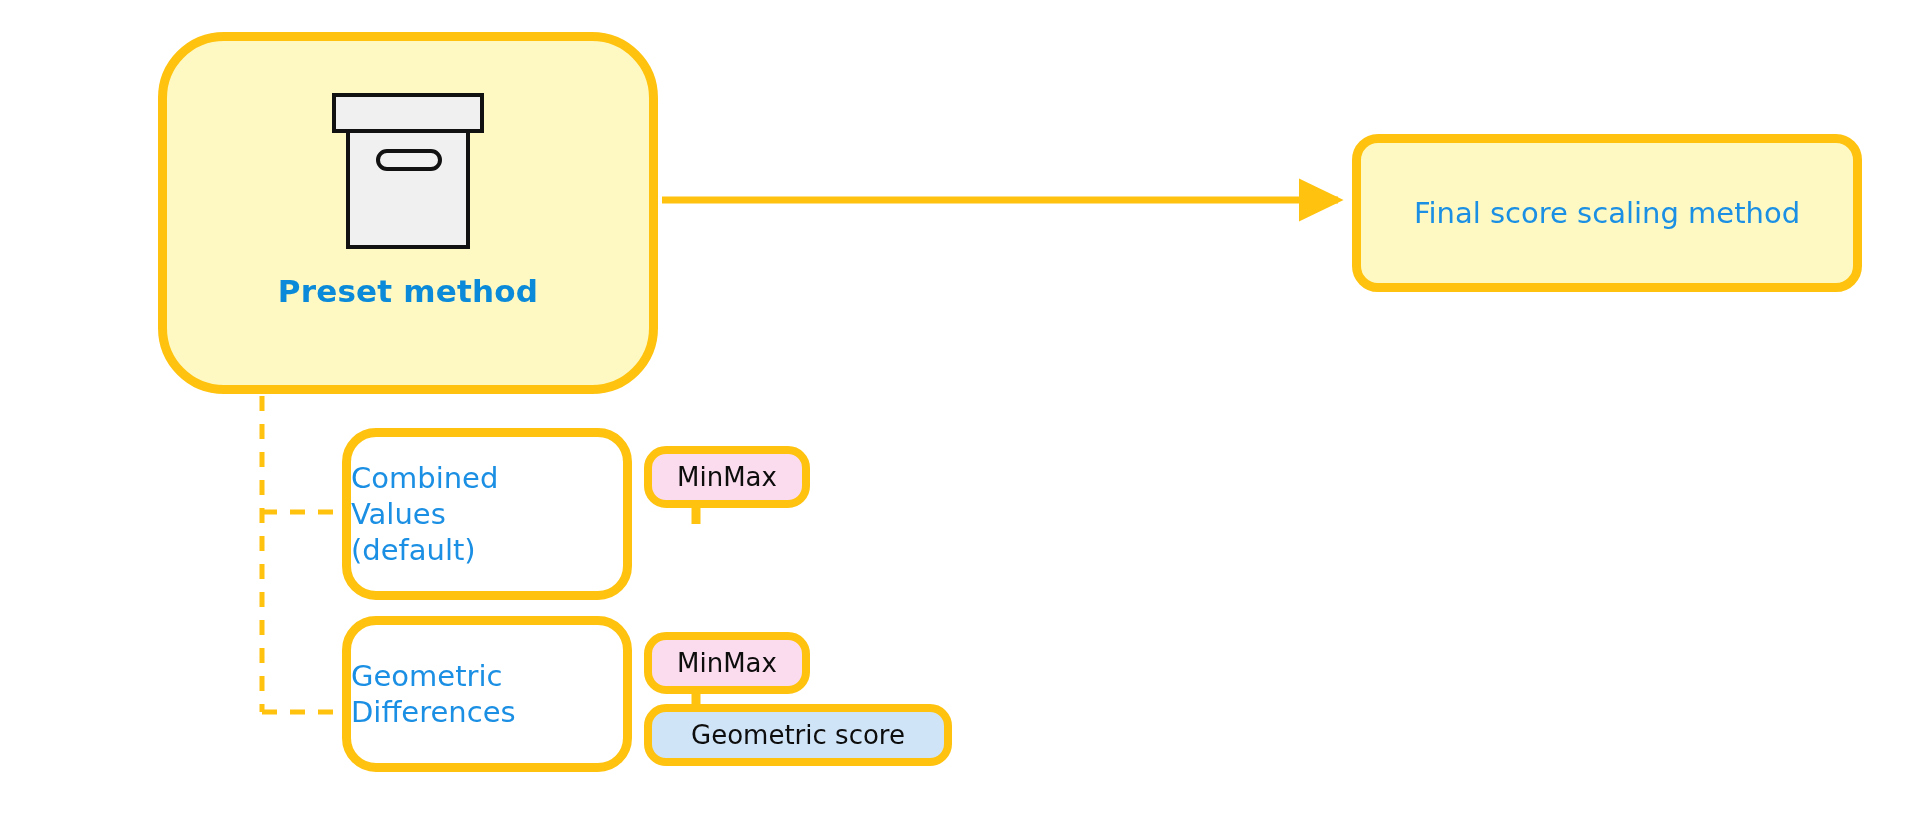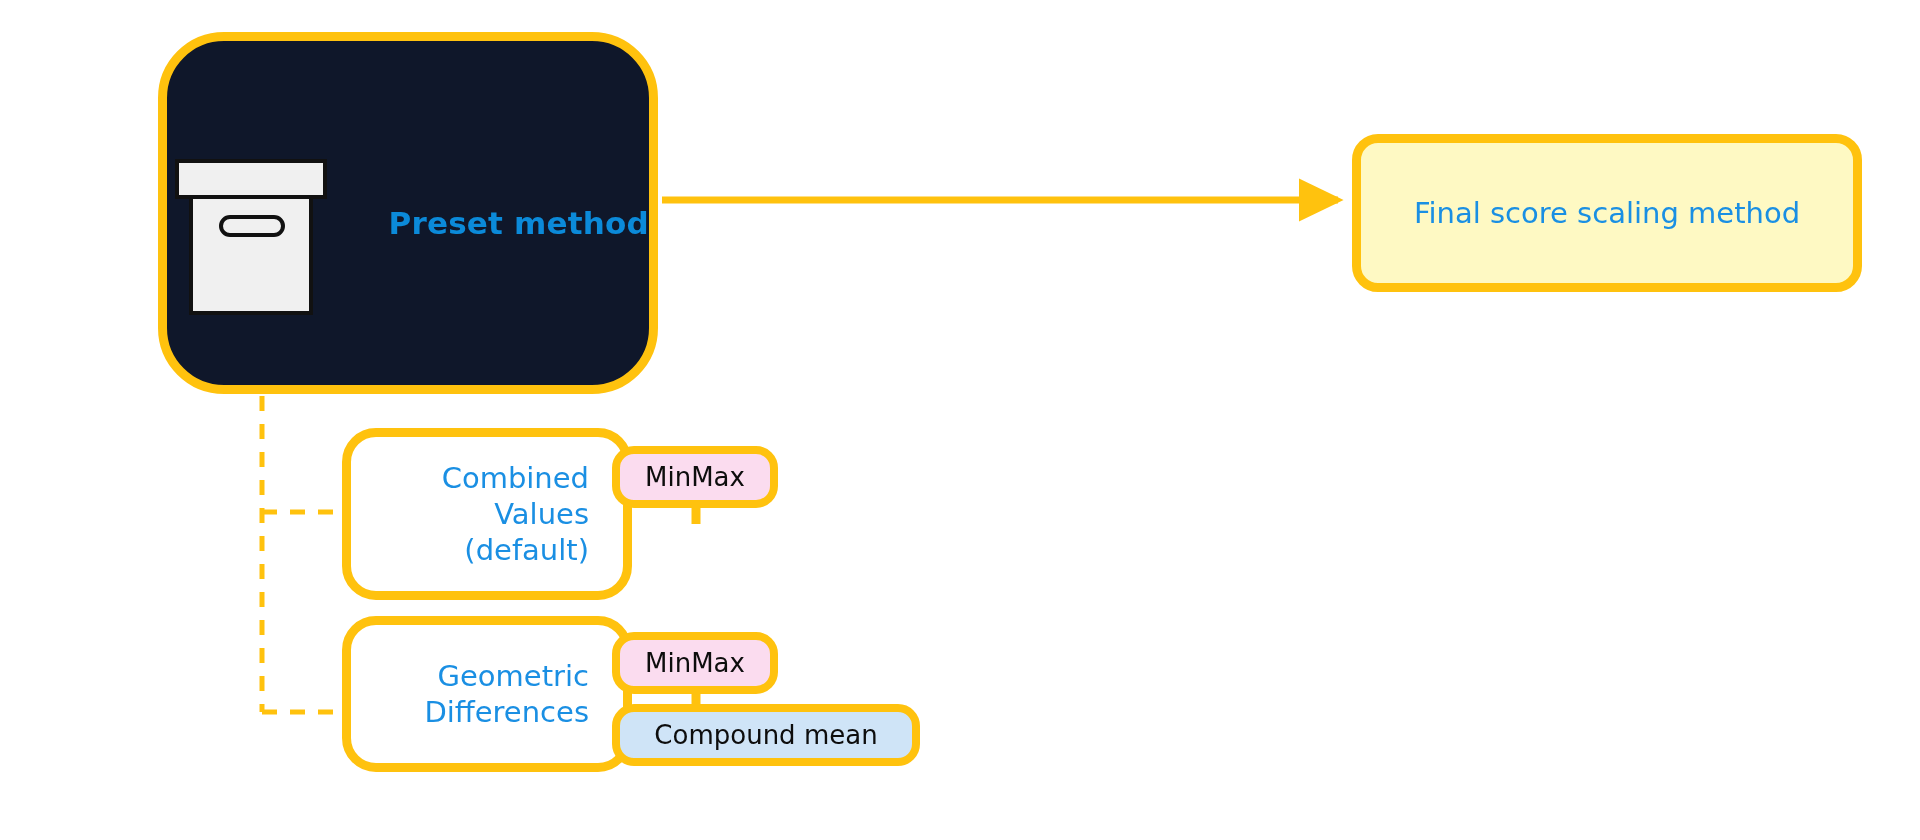--- a/index.html
+++ b/index.html
@@ -29,28 +29,28 @@
     pointer-events: none;
   }
 
   
   .preset-card {
     position: absolute;
     left: 158px;
     top: 32px;
     width: 500px;
     height: 362px;
-    background: #0f172a;
+    background: #fef9c3;
     border: 9px solid #FFC20E;
     border-radius: 66px;
     box-sizing: border-box;
     display: flex;
-    flex-direction: row;
-    align-items: center;
-    justify-content: space-between;
+    flex-direction: column;
+    align-items: center;
+    justify-content: flex-start;
   }
   .preset-icon {
     margin-top: 48px;
     width: 168px;
     height: 164px;
   }
   .preset-label {
     margin-top: 20px;
     font-size: 31px;
     font-weight: bold;
@@ -90,21 +90,21 @@
     border-radius: 34px;
     box-sizing: border-box;
     display: flex;
     align-items: center;
   }
   .method-card .method-name {
     font-size: 29px;
     line-height: 1.25;
     color: #1A8FE3;
     font-family: "DejaVu Sans", sans-serif;
-    text-align: right;
+    text-align: left;
     width: 100%;
     padding-right: 34px;
     white-space: pre-line;
   }
 
   #card-combined {
     left: 342px;
     top: 428px;
     width: 290px;
     height: 172px;
@@ -122,20 +122,21 @@
     border: 8px solid #FFC20E;
     border-radius: 22px;
     box-sizing: border-box;
     display: flex;
     align-items: center;
     justify-content: center;
     font-size: 26px;
     color: #0d0d0d;
     font-family: "DejaVu Sans", sans-serif;
     white-space: nowrap;
+    margin-left: 32px;
   }
   .pill-minmax { background: #fbdcef; }
   .pill-value  { background: #cfe4f7; }
 
   #pill-combined-scale {
     left: 612px;
     top: 446px;
     width: 166px;
     height: 62px;
   }
@@ -202,15 +203,15 @@
 Values
 (default)</div>
   </div>
   <div class="pill pill-minmax" id="pill-combined-scale">MinMax</div>
 
   <div class="method-card" id="card-compound">
     <div class="method-name">Geometric
 Differences</div>
   </div>
   <div class="pill pill-minmax" id="pill-compound-scale">MinMax</div>
-  <div class="pill pill-value" id="pill-compound-agg">Compound mean</div>
+  <div class="pill pill-value" id="pill-compound-agg">Geometric score</div>
 
 </div>
 
 </body></html>

